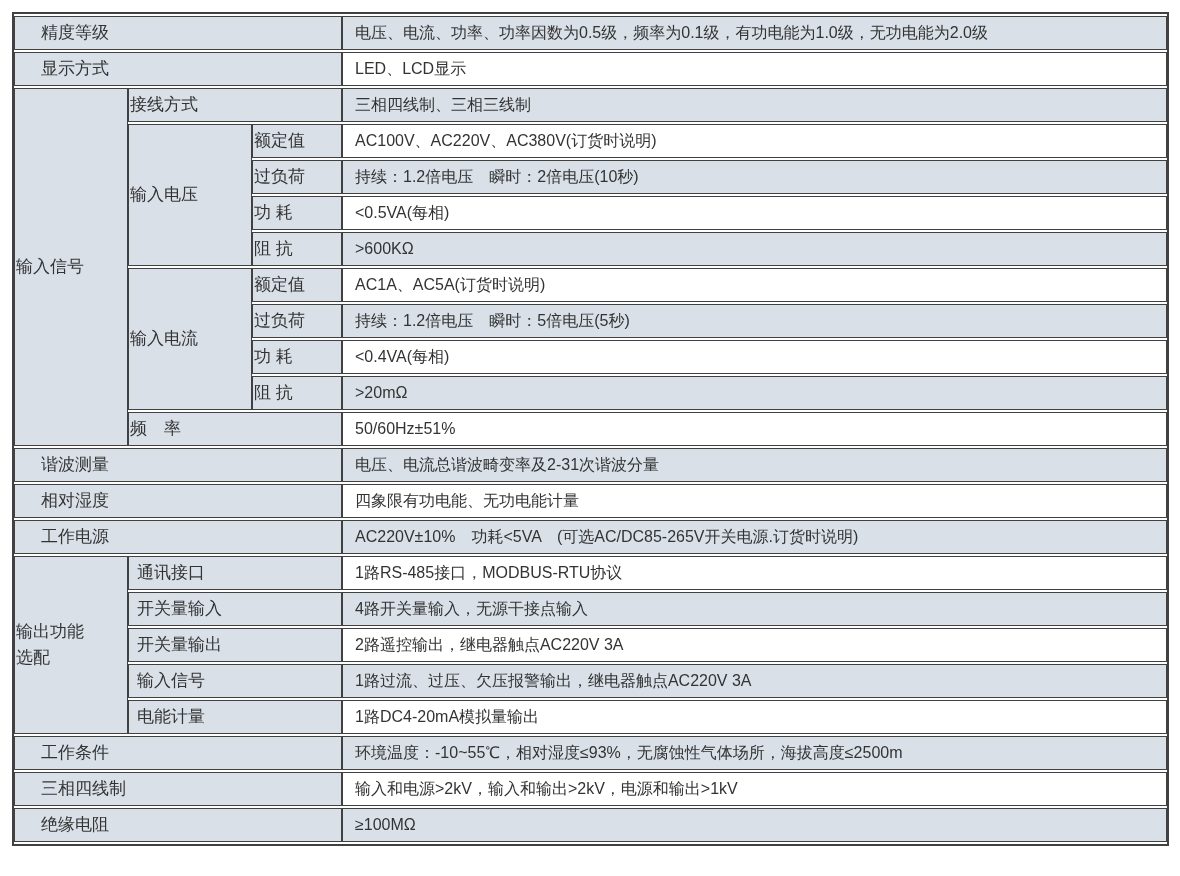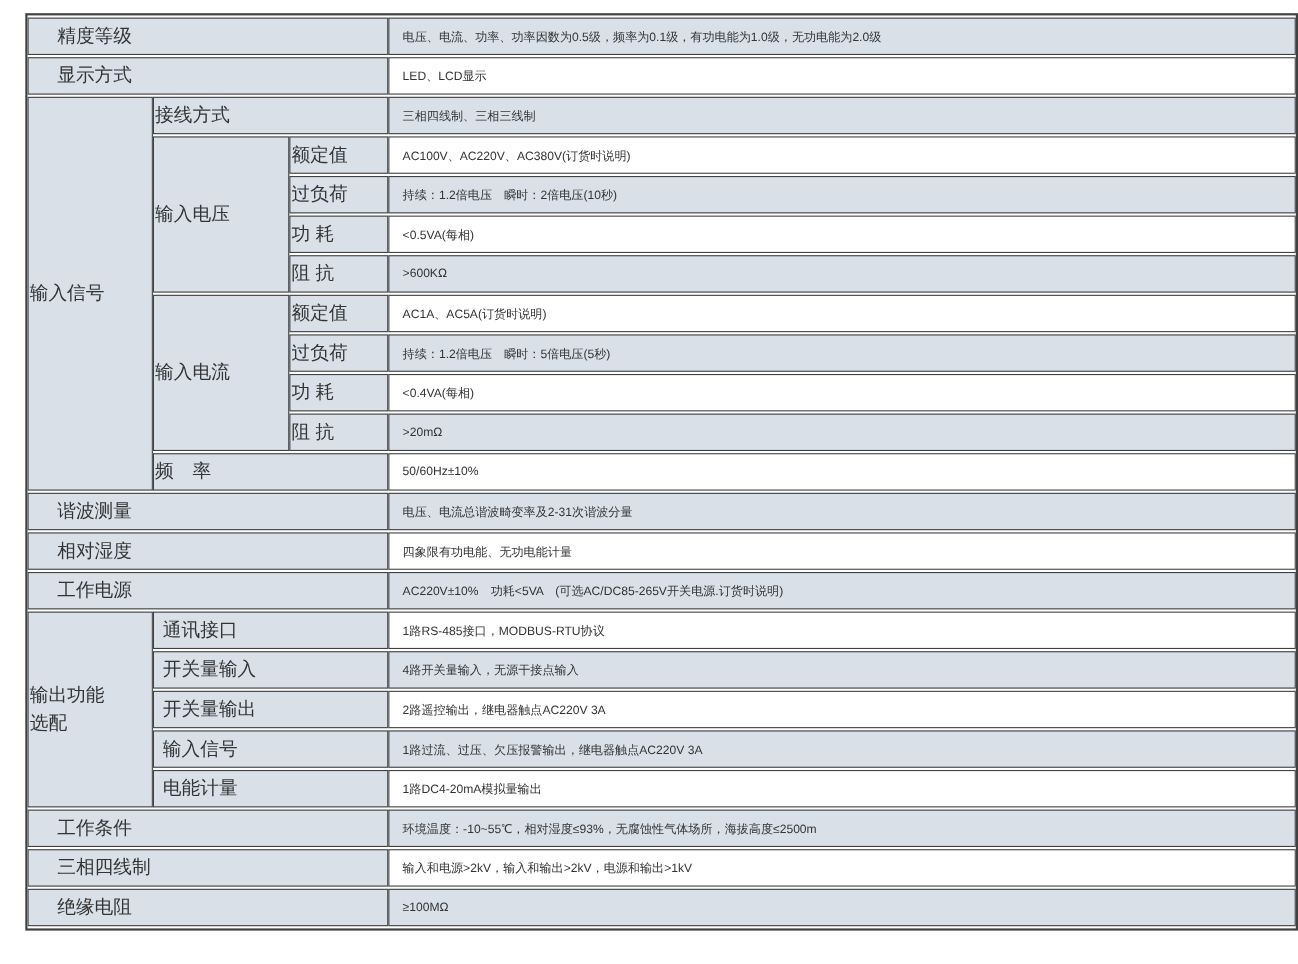--- a/index.html
+++ b/index.html
@@ -5,21 +5,21 @@
   html, body {
     margin: 0;
     padding: 0;
     background: #ffffff;
     width: 1180px;
     height: 876px;
     font-family: "Liberation Sans", sans-serif;
   }
   .sheet {
     position: absolute;
-    left: 23px;
+    left: 12px;
     top: 12px;
   }
   table.spec {
     border-collapse: separate;
     border-spacing: 0 2px;
     border: 2px solid #414141;
     background: #ffffff;
     table-layout: fixed;
     width: 1153px;
   }
@@ -34,21 +34,21 @@
     background: #d9e0e8;
     font-size: 17px;
     white-space: pre-wrap;
     line-height: 1.55;
   }
   .pad { padding-left: 26px; text-align: left; }
   .ctr { }
   .sub { padding-left: 8px; text-align: left; }
   .val {
     background: #ffffff;
-    font-size: 11px;
+    font-size: 16px;
     padding-left: 12px;
     white-space: pre;
     text-align: left;
   }
   .val.odd { background: #d9e0e8; }
 </style>
 </head>
 <body>
 
 <div class="sheet">
@@ -114,21 +114,21 @@
       <td class="val">&lt;0.4VA(每相)</td>
     </tr>
 
     <tr>
       <td class="lbl ctr">阻 抗</td>
       <td class="val odd">&gt;20mΩ</td>
     </tr>
 
     <tr>
       <td class="lbl ctr" colspan="2">频　率</td>
-      <td class="val">50/60Hz±10%</td>
+      <td class="val">50/60Hz±51%</td>
     </tr>
 
     <tr>
       <td class="lbl pad" colspan="3">谐波测量</td>
       <td class="val odd">电压、电流总谐波畸变率及2-31次谐波分量</td>
     </tr>
 
     <tr>
       <td class="lbl pad" colspan="3">相对湿度</td>
       <td class="val">四象限有功电能、无功电能计量</td>

